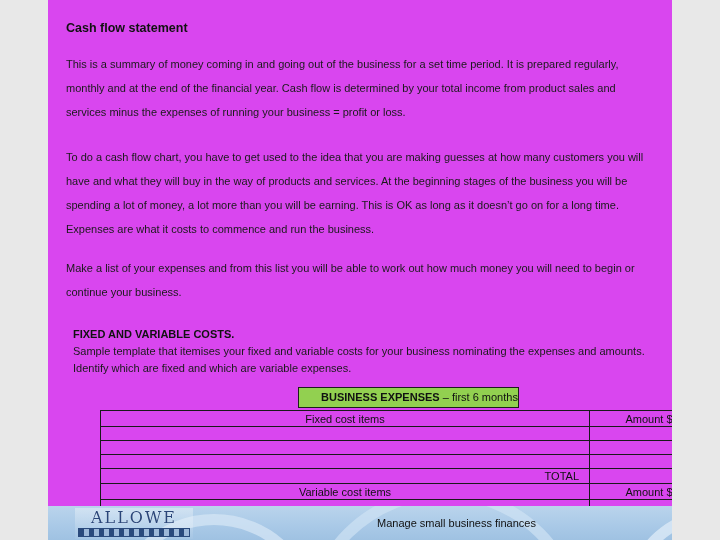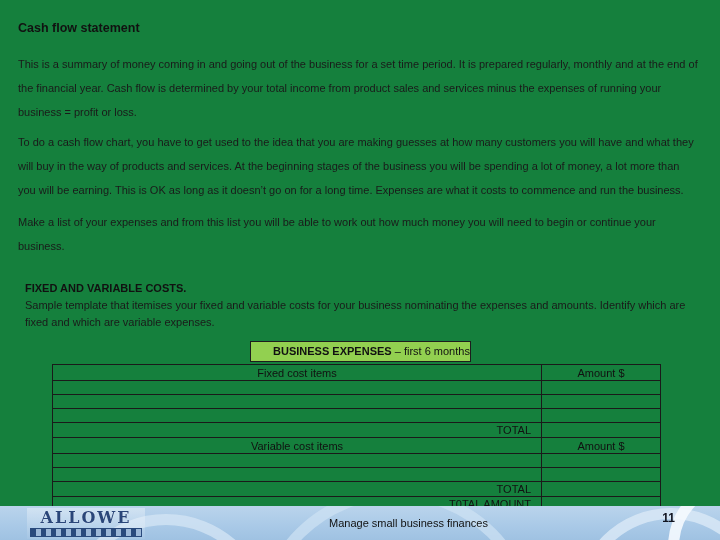--- a/index.html
+++ b/index.html
@@ -1,35 +1,35 @@
 <!DOCTYPE html>
 <html><head>
 <meta charset="utf-8">
 <style>
   html,body { margin:0; padding:0; background:#e8e8e8; }
   .slide {
     position:relative;
-    width:720px; height:540px;
-    background:#15803d;
+    width:624px; height:540px;
+    background:#d946ef;
     font-family:"Liberation Sans", sans-serif;
     color:#1a1a1a;
     overflow:hidden;
     margin:0 auto;
   }
   .content { padding:21px 20px 0 17px; }
   .title {
     font-size:12.5px; font-weight:bold; color:#111;
     margin:0 0 0 1px;
   }
   .para {
     font-size:11px; line-height:24px;
     margin:17px 2px 0 1px;
   }
-  .para.p2 { margin-top:6px; }
-  .para.p3 { margin-top:8px; }
+  .para.p2 { margin-top:21px; }
+  .para.p3 { margin-top:15px; }
   .section { margin:22px 2px 0 8px; font-size:11px; line-height:17px; }
   .section-heading { font-weight:bold; color:#111; }
 
   .banner {
     box-sizing:border-box;
     width:221px; height:21px;
     margin:10px 0 2px 233px;
     background:#92d050;
     border:1.5px solid #1d1d1d;
     text-align:center;
@@ -77,21 +77,21 @@
   .swirl.s4 { width:120px; height:120px; left:668px; top:-30px; border-color:rgba(245,250,254,0.9); }
 
   .logo {
     position:absolute; left:27px; top:2px;
     width:112px; text-align:center;
     background:linear-gradient(180deg, rgba(255,255,255,0.35), rgba(255,255,255,0.05));
     padding:1px 3px 2px 3px;
   }
   .logo-text {
     font-family:"DejaVu Serif", serif;
-    font-weight:bold; font-size:16px; letter-spacing:2px;
+    font-weight:normal; font-size:16px; letter-spacing:2px;
     color:#2a4679;
     text-shadow:0 0 1px rgba(255,255,255,0.8);
     line-height:18px;
     display:block;
   }
   .logo-bar {
     height:7px; margin-top:1px;
     background:repeating-linear-gradient(90deg,
       #2a4a7c 0px, #2a4a7c 5px,
       #9db8d8 5px, #9db8d8 10px);

